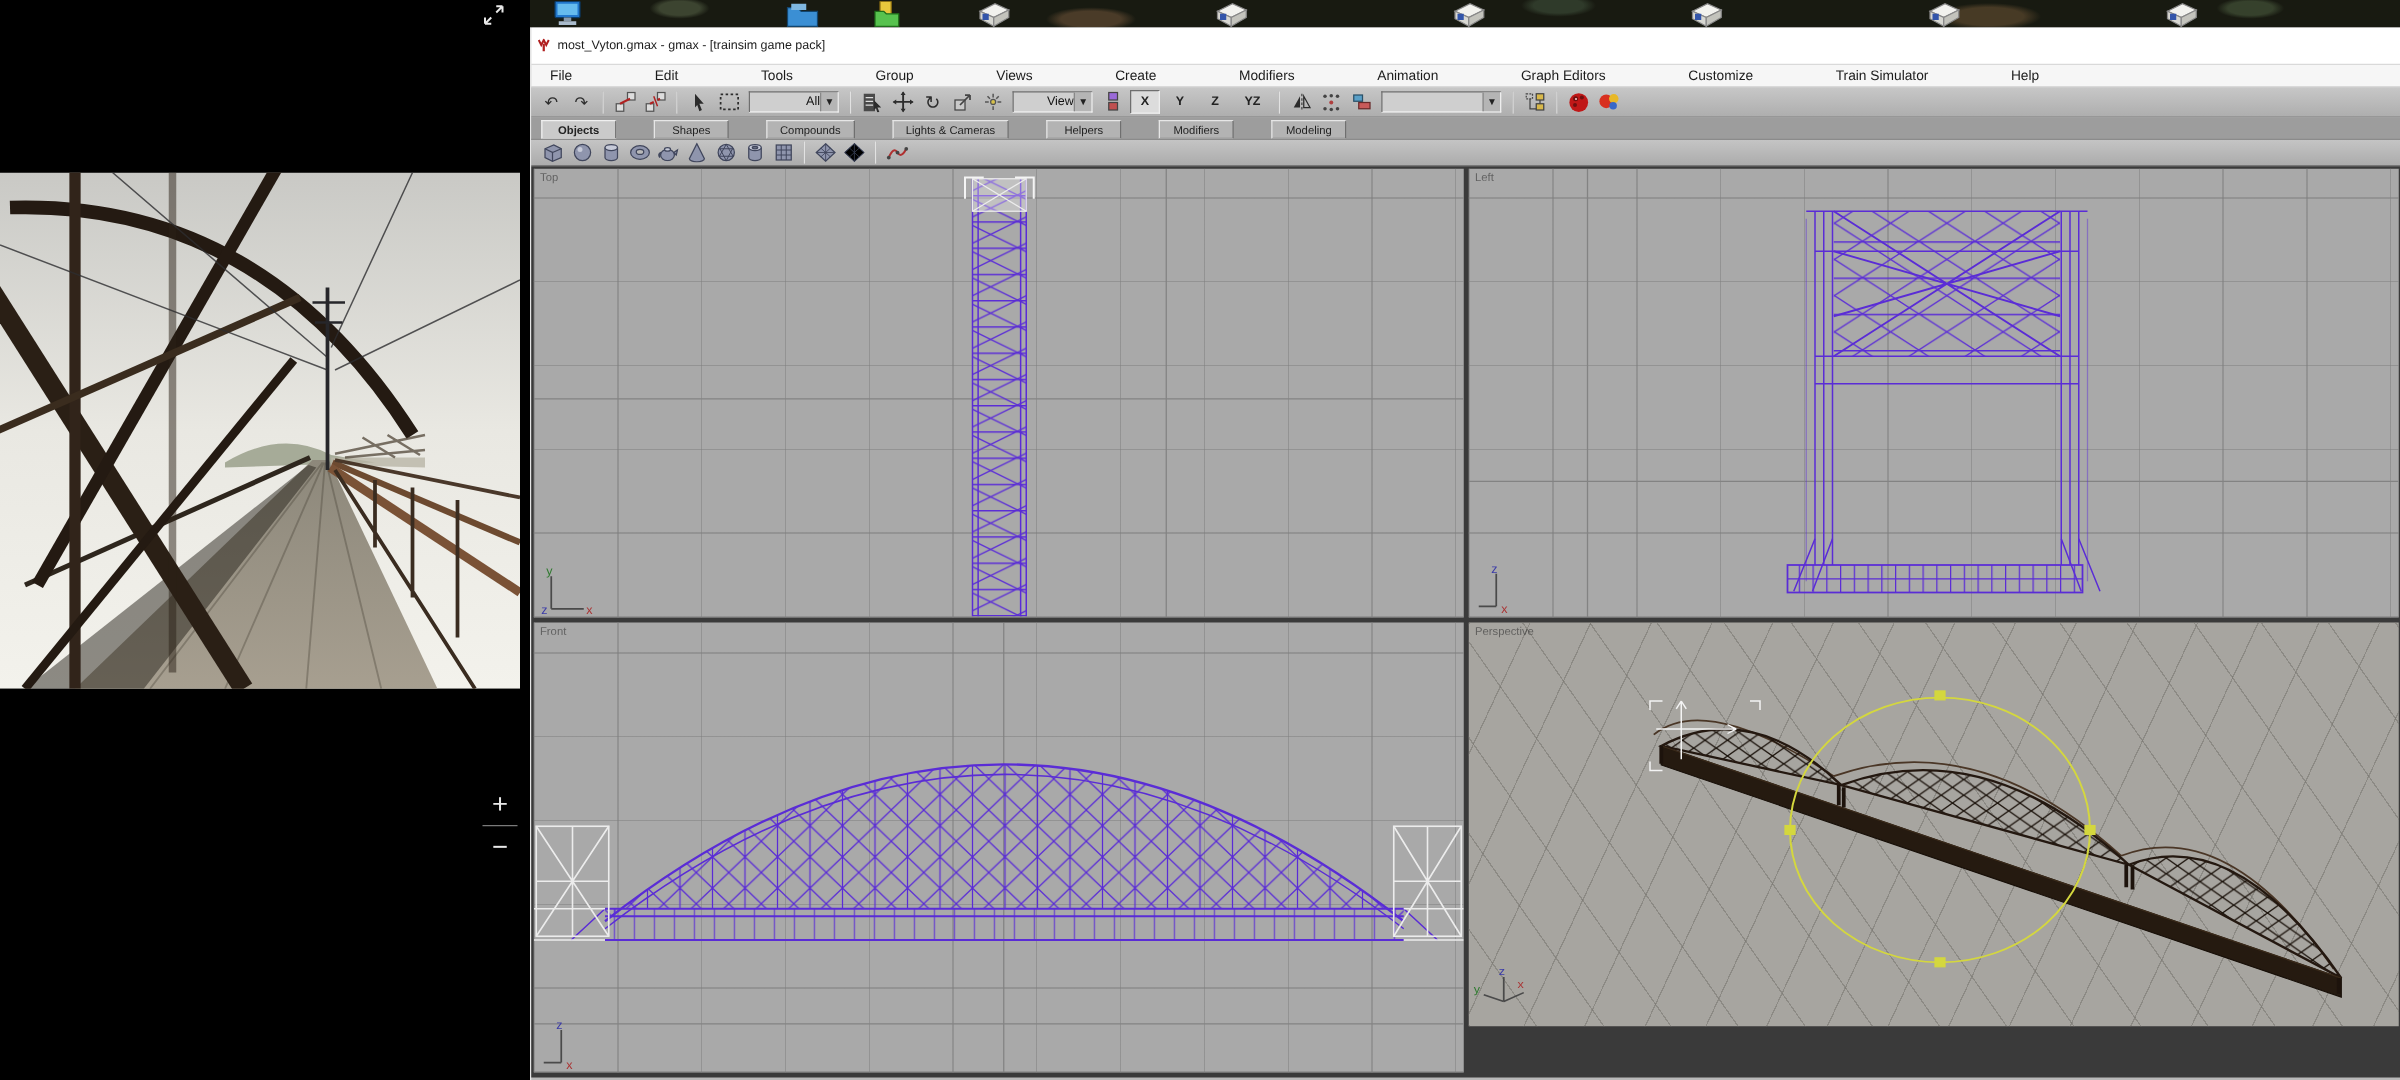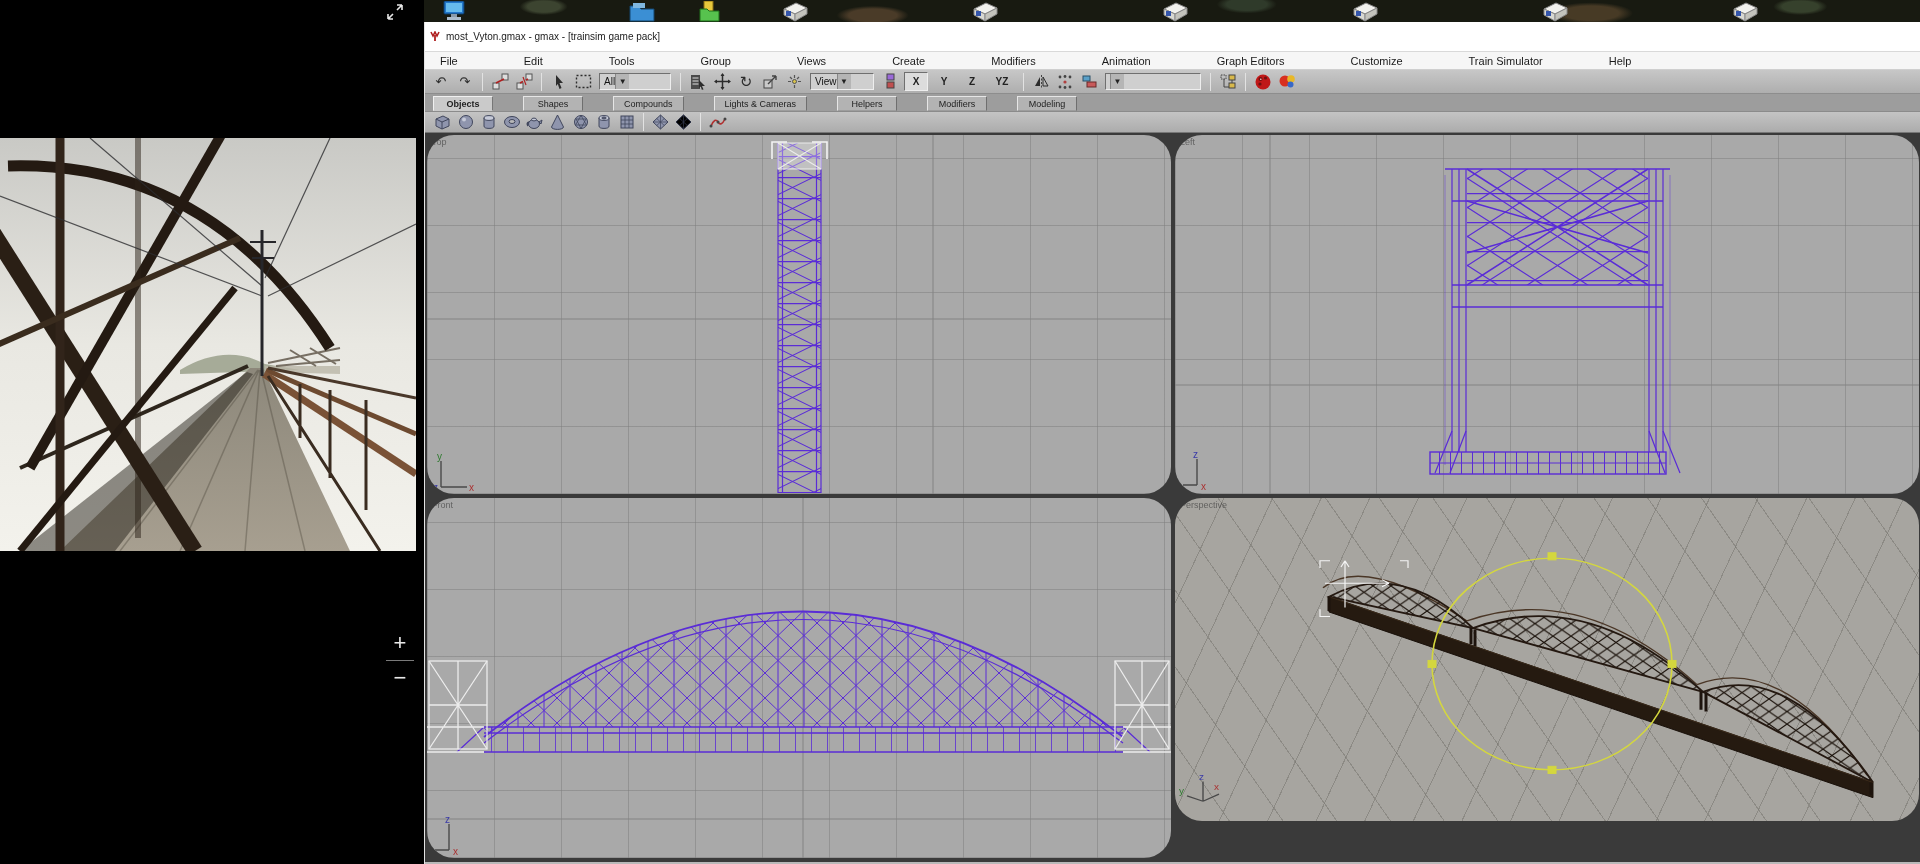--- a/index.html
+++ b/index.html
@@ -43,40 +43,40 @@
   .toolbar { height:24px; background:linear-gradient(#c7c7c7,#aeaeae); display:flex; align-items:center;
              padding-left:4px; border-bottom:1px solid #8d8d8d; }
   .tbtn { width:22px; height:20px; display:flex; align-items:center; justify-content:center;
           color:#2d2d2d; font-size:13px; cursor:pointer; margin:0 1px; }
   .tbtn svg { display:block; }
   .axisbtn { width:24px; height:19px; font-size:10px; font-weight:bold; color:#222;
              display:flex; align-items:center; justify-content:center; margin:0 2px; cursor:pointer; }
   .axisbtn.pressed { background:#dcdcdc; border:1px solid; border-color:#6f6f6f #eee #eee #6f6f6f; }
   .tsep { width:1px; height:18px; background:#8a8a8a; border-right:1px solid #e2e2e2; margin:0 5px; }
   .tdrop { height:17px; background:#cfcfcf; border:1px solid; border-color:#6f6f6f #eee #eee #6f6f6f;
-           display:flex; align-items:center; font-size:10px; color:#111; padding-left:4px;
-           justify-content:flex-start; margin:4px 4px; cursor:pointer; }
+           display:flex; align-items:center; font-size:10px; color:#111; padding-left:20px;
+           justify-content:flex-end; margin:4px 4px; cursor:pointer; }
   .tdrop .arrowbox { width:14px; height:15px; background:#b5b5b5; border-left:1px solid #888;
            display:flex; align-items:center; justify-content:center; font-size:8px; color:#222; }
 
   .tabbar { height:18px; background:#9d9d9d; display:flex; align-items:flex-end; padding:2px 0 0 8px;
             border-bottom:1px solid #8b8b8b;gap:28px; }
   .tab { height:15px; min-width:60px; padding:0 10px; background:#b3b3b3; border:1px solid;
          border-color:#e6e6e6 #6f6f6f #9d9d9d #e6e6e6; font-size:9px; color:#222;
          display:flex; align-items:center; justify-content:center; margin-right:2px; cursor:pointer; }
   .tab.active { background:#cacaca; border-color:#f0f0f0 #777 #cacaca #f0f0f0; font-weight:bold; }
 
   .objbar { height:21px; background:linear-gradient(#c4c4c4,#acacac); display:flex; align-items:center;
             padding-left:6px; border-bottom:1px solid #777; }
   .obtn { width:21px; height:19px; display:flex; align-items:center; justify-content:center;
           margin:0 1px; cursor:pointer; }
 
   
   .vp-area { position:relative; width:1496px; height:729px; background:#3a3a3a; }
-  .vp { position:absolute; overflow:hidden;border-radius:27px; }
+  .vp { position:absolute; overflow:hidden; }
   .vp-ortho { background:
       repeating-linear-gradient(90deg, rgba(125,125,125,.5) 0 1px, transparent 1px 67px),
       repeating-linear-gradient(0deg,  rgba(125,125,125,.5) 0 1px, transparent 1px 67px),
       #a9a9a9; }
   .vp-persp { background:
       repeating-linear-gradient(115deg, rgba(118,116,110,.55) 0 1px, transparent 1px 44px),
       repeating-linear-gradient(55deg,  rgba(118,116,110,.55) 0 1px, transparent 1px 44px),
       #a7a5a0; }
   .vp svg.layer { position:absolute; left:0; top:0; width:100%; height:100%; }
   .vp-label { position:absolute; left:5px; top:2px; font-size:9px; color:rgba(50,50,50,.6); z-index:3; }

